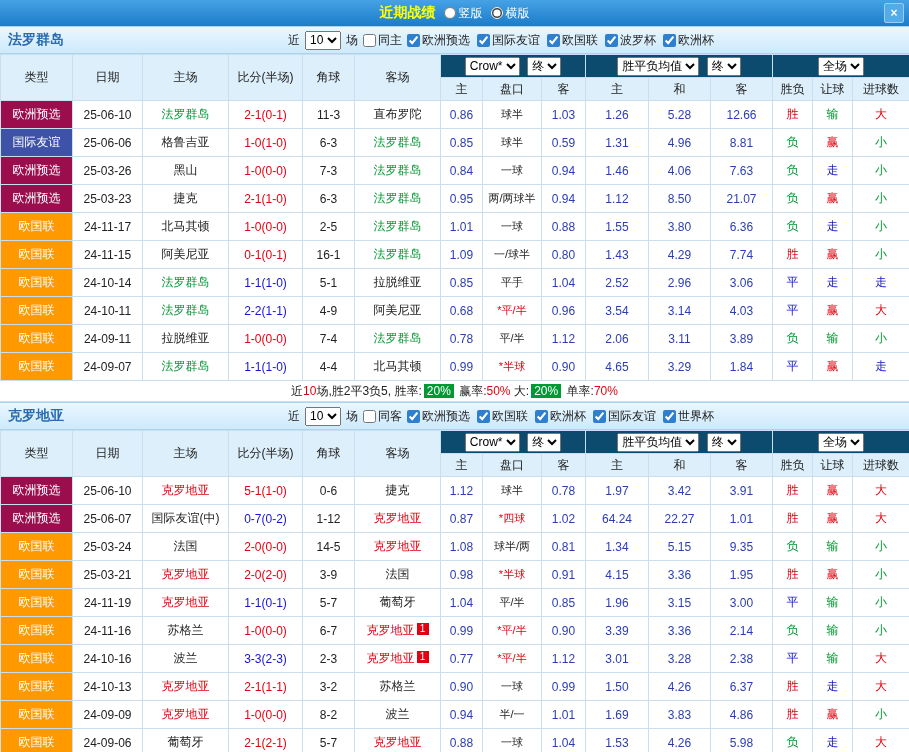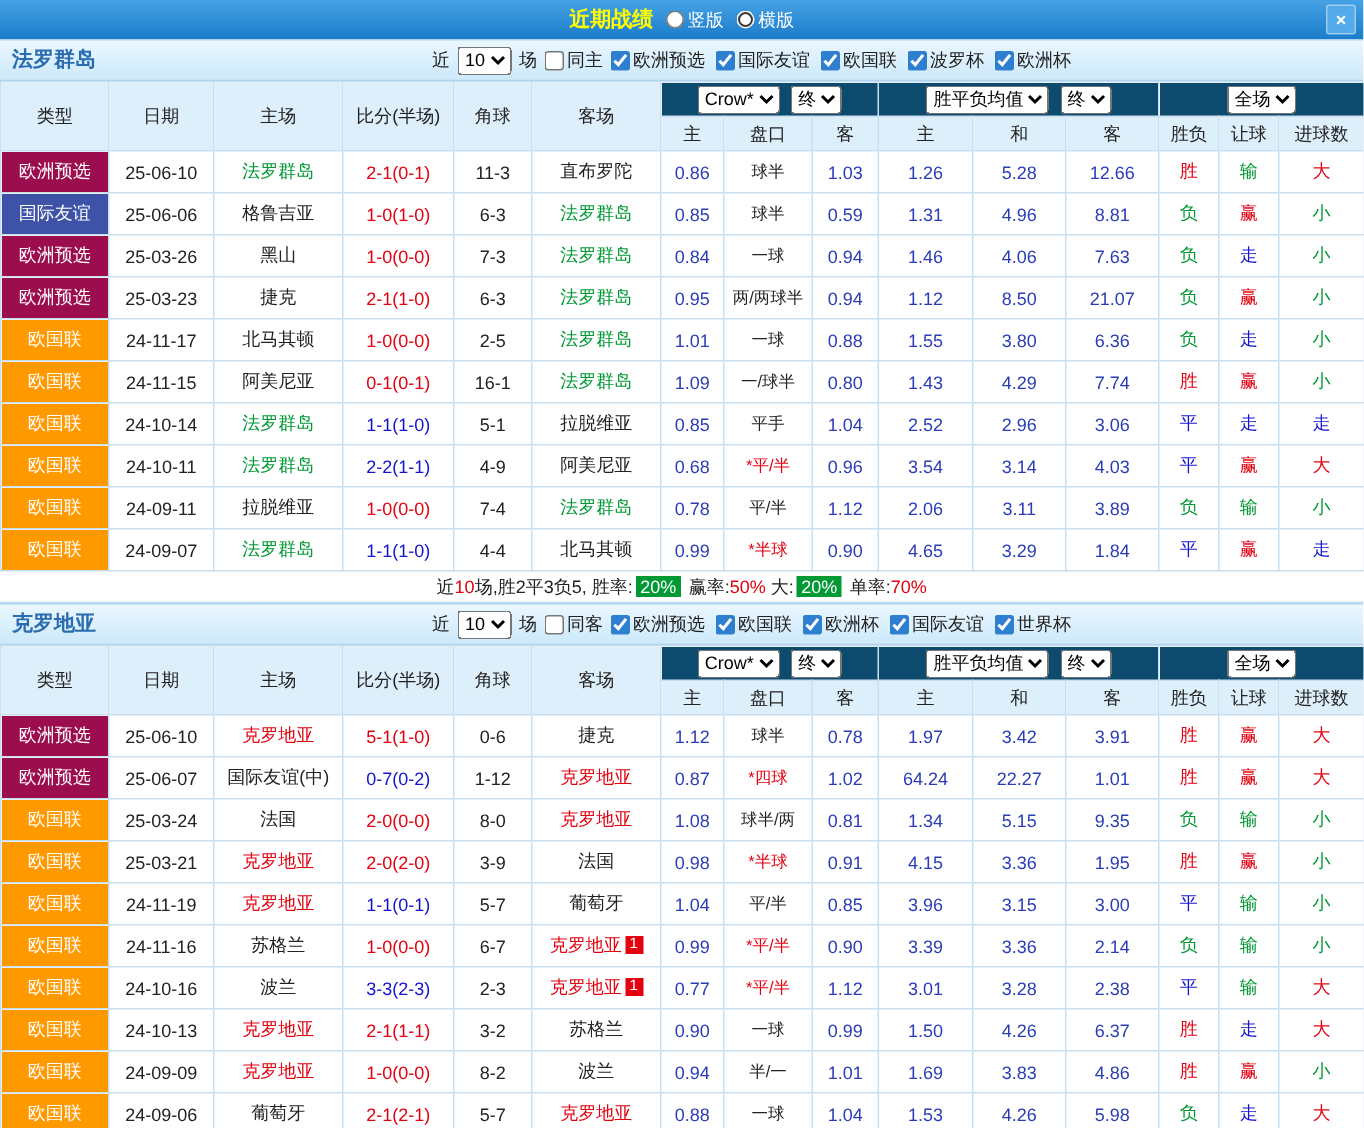--- a/index.html
+++ b/index.html
@@ -445,21 +445,21 @@
           <td class="odds">1.01</td>
           <td class="res c-red">胜</td>
           <td class="res c-red">赢</td>
           <td class="res c-red">大</td>
         </tr>
         <tr>
           <td class="type-cell tp-nat">欧国联</td>
           <td>25-03-24</td>
           <td class="team ">法国</td>
           <td class="score c-red">2-0(0-0)</td>
-          <td class="corner">8-0</td>
+          <td class="corner">14-5</td>
           <td class="team c-red">克罗地亚</td>
           <td class="odds">1.08</td>
           <td class="pan ">球半/两</td>
           <td class="odds">0.81</td>
           <td class="odds">1.34</td>
           <td class="odds">5.15</td>
           <td class="odds">9.35</td>
           <td class="res c-green">负</td>
           <td class="res c-green">输</td>
           <td class="res c-green">小</td>
@@ -484,21 +484,21 @@
         <tr>
           <td class="type-cell tp-nat">欧国联</td>
           <td>24-11-19</td>
           <td class="team c-red">克罗地亚</td>
           <td class="score c-blue">1-1(0-1)</td>
           <td class="corner">5-7</td>
           <td class="team ">葡萄牙</td>
           <td class="odds">1.04</td>
           <td class="pan ">平/半</td>
           <td class="odds">0.85</td>
-          <td class="odds">3.96</td>
+          <td class="odds">1.96</td>
           <td class="odds">3.15</td>
           <td class="odds">3.00</td>
           <td class="res c-blue">平</td>
           <td class="res c-green">输</td>
           <td class="res c-green">小</td>
         </tr>
         <tr>
           <td class="type-cell tp-nat">欧国联</td>
           <td>24-11-16</td>
           <td class="team ">苏格兰</td>

